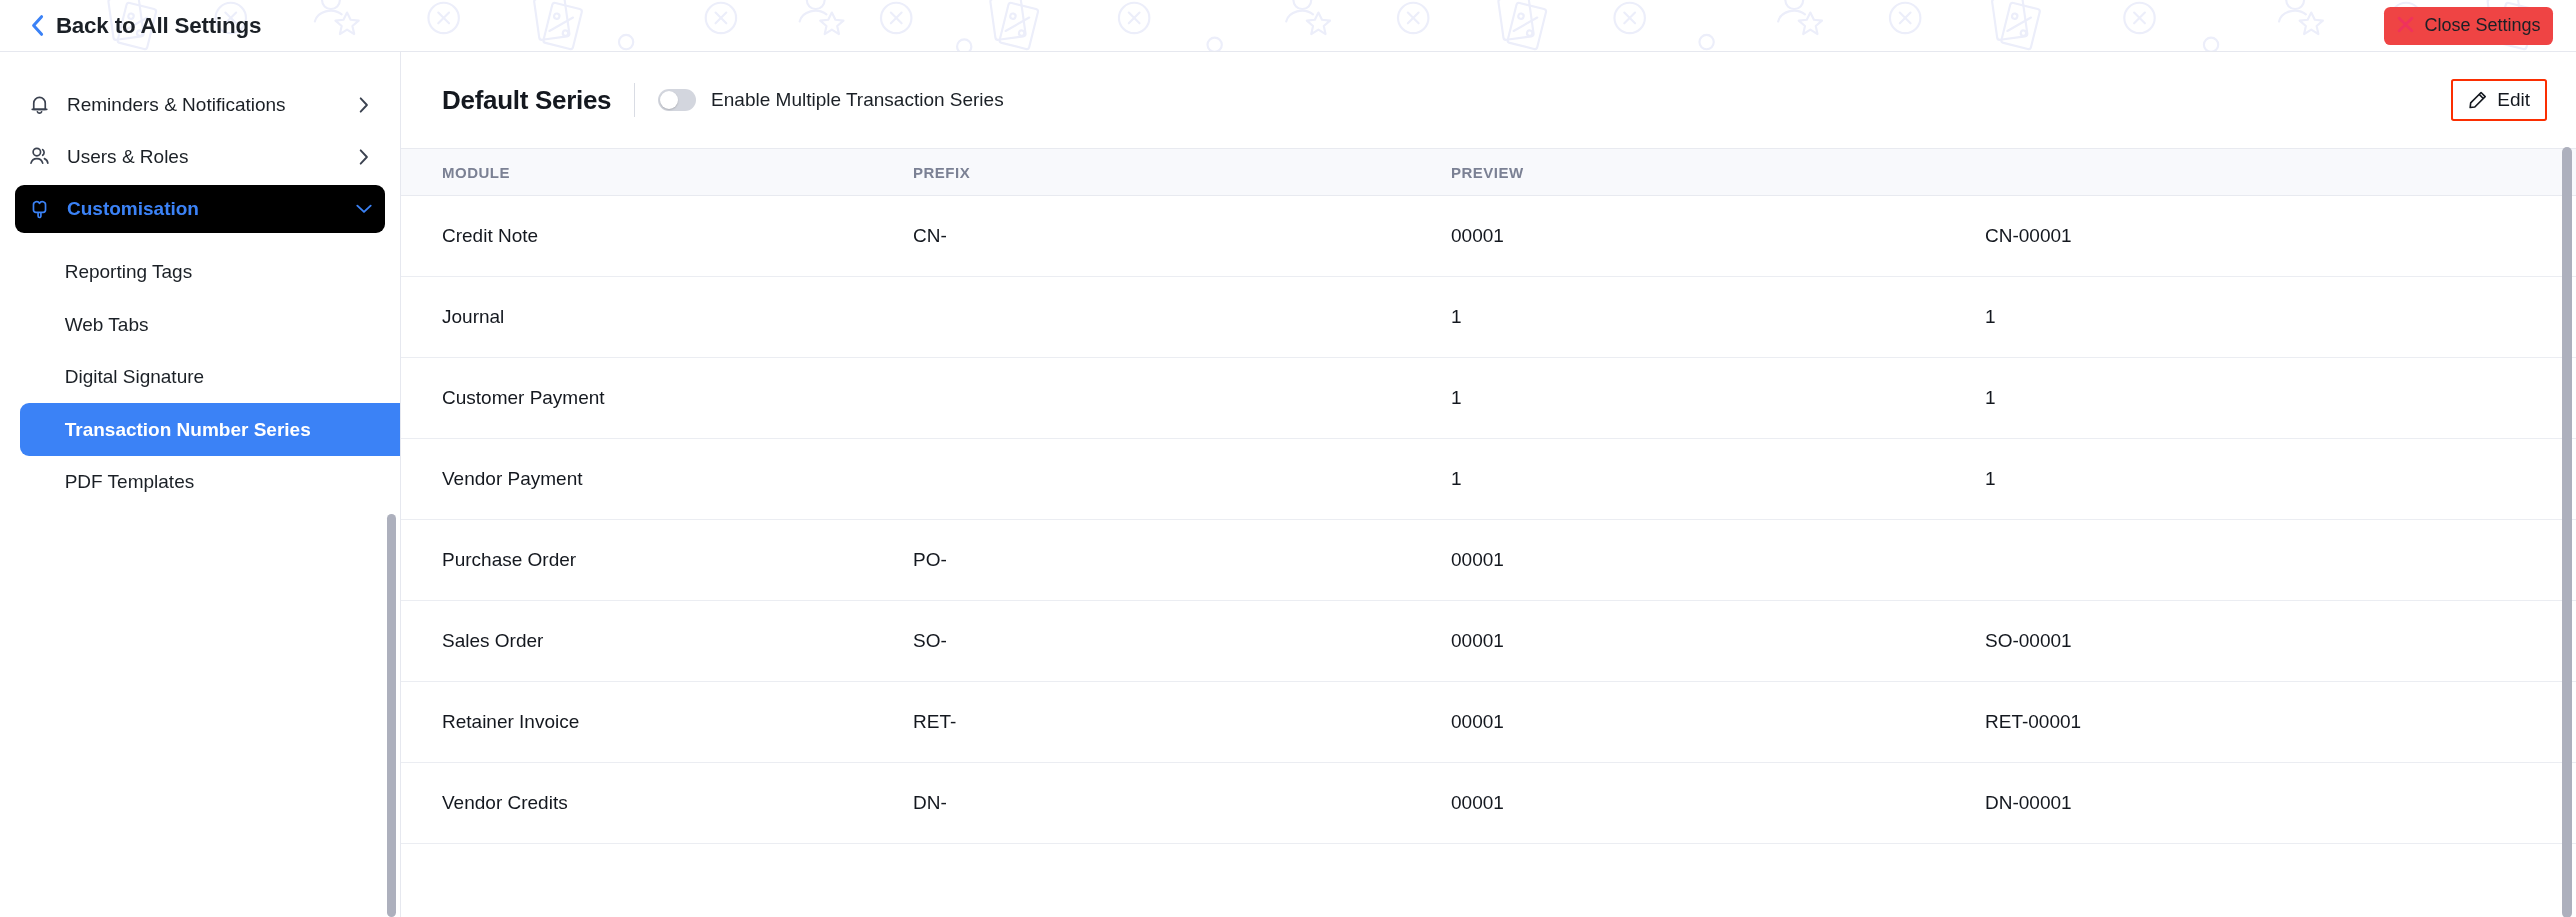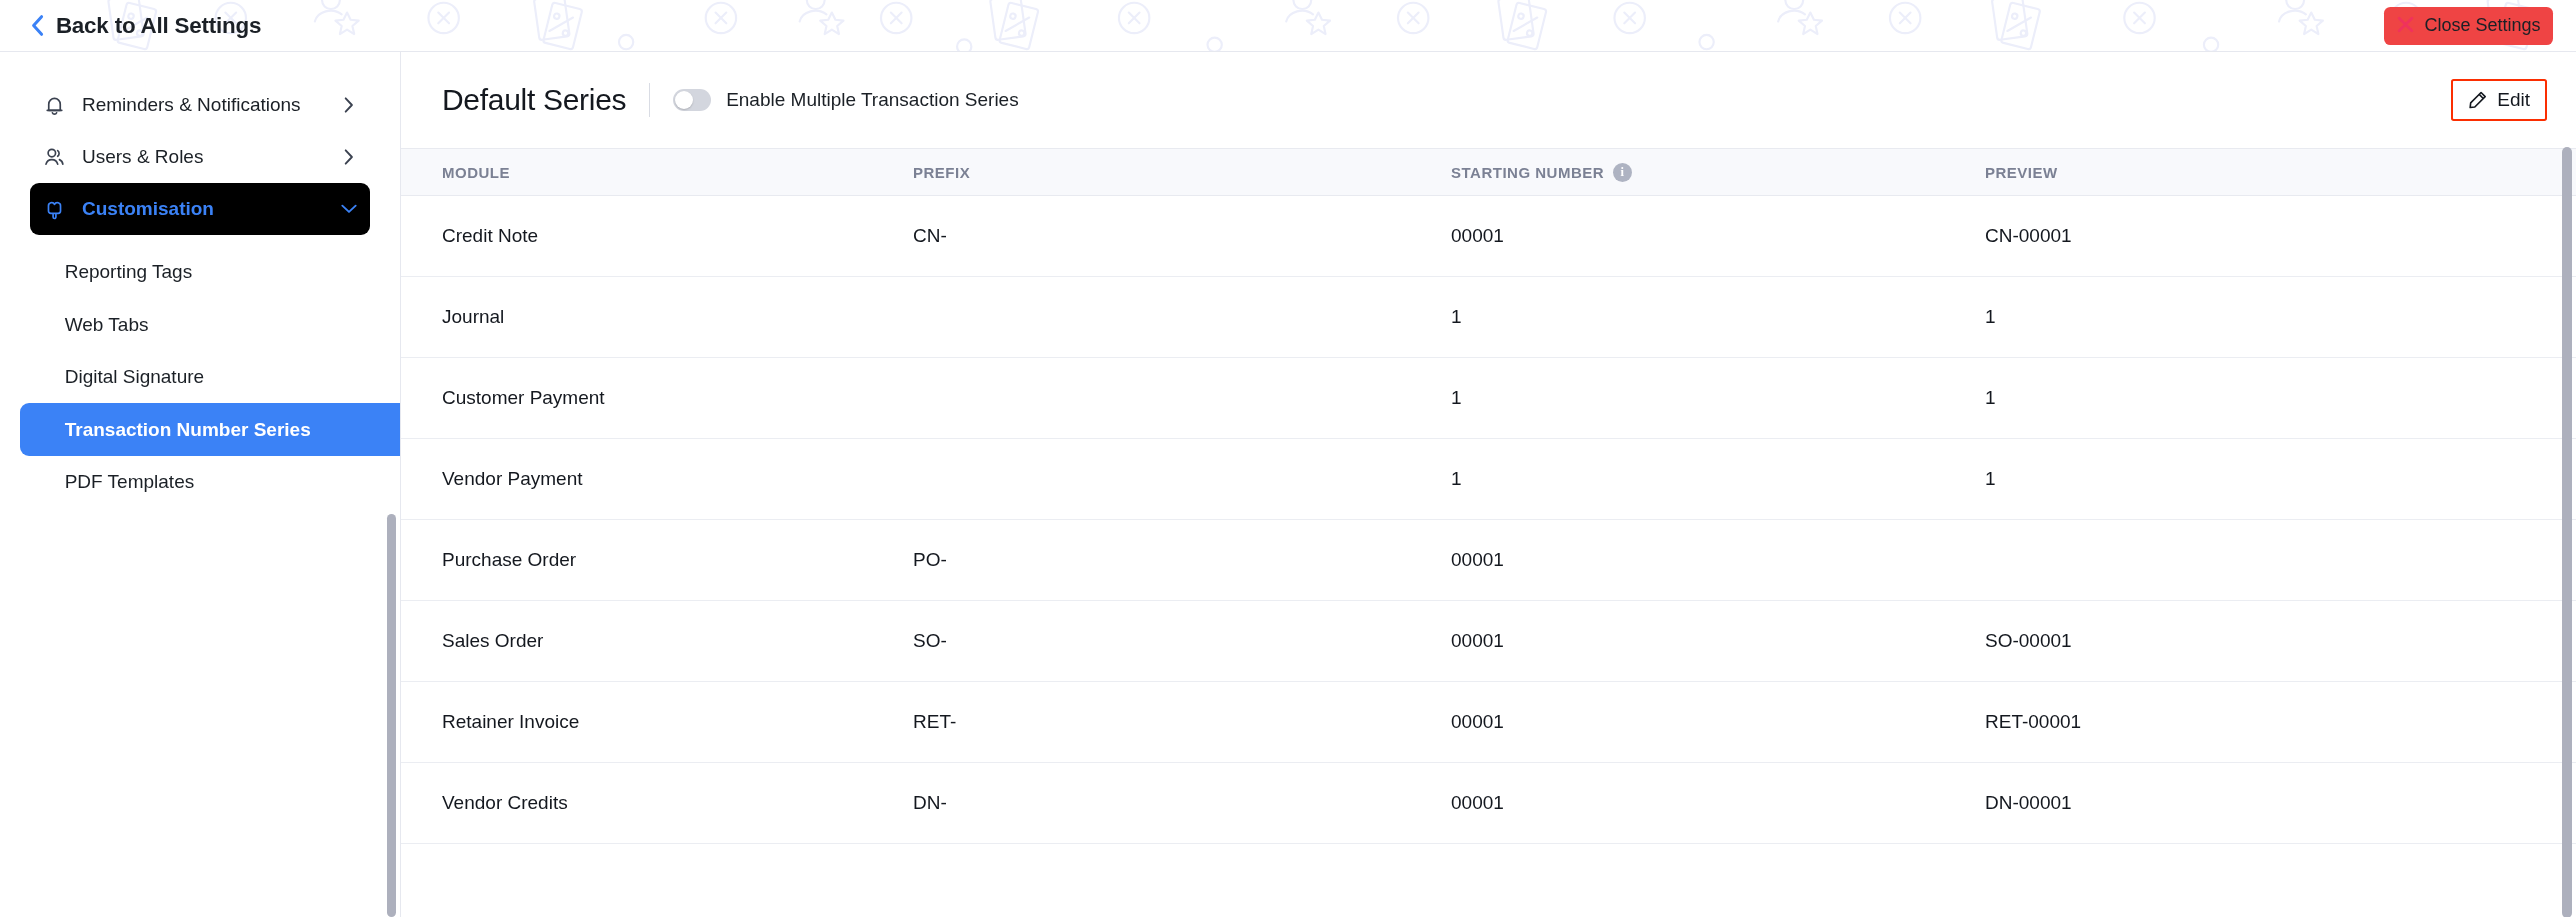--- a/index.html
+++ b/index.html
@@ -76,22 +76,22 @@
   .search-input {
     border: 0; outline: 0; background: transparent;
     font-family: "Liberation Sans", sans-serif;
     font-size: 19px; color: #3b4250;
     width: 100%;
   }
   .search-input::placeholder { color: #8c93a3; }
 
   .nav { margin-top: 27px; }
   .nav-group {
-    display: flex; 
-    padding: 0 30px;
+    display: flex; align-items: center;
+    padding: 0 15px;
     min-height: 52px;
     margin: 0 0 0 0;
     cursor: pointer;
     position: relative;
   }
   .nav-group-inner {
     display: flex; align-items: center;
     width: 100%;
     border-radius: 9px;
     padding: 9.8px 12.5px 9.8px 12.5px;
@@ -140,21 +140,21 @@
     background: #ffffff;
     overflow: hidden;
   }
   .main-header {
     display: flex; align-items: center;
     height: 96px;
     padding: 0 0 0 41px;
     position: relative;
   }
   .page-title {
-    font-size: 30px; font-weight: 400; color: #14181f;
+    font-size: 26px; font-weight: 700; color: #14181f;
     letter-spacing: -0.3px;
   }
   .hdr-divider {
     width: 0.9px; height: 34px; background: #d9dce4;
     margin: 0 23px;
   }
   .toggle-wrap { display: flex; align-items: center; gap: 15px; cursor: pointer; }
   .toggle {
     width: 38px; height: 22.4px;
     border-radius: 11.6px;
@@ -392,24 +392,20 @@
           </svg>
         </span>
         <span class="edit-label">Edit</span>
       </div>
     </div>
 
     <div class="table">
       <div class="thead">
         <div class="th c1">MODULE</div>
         <div class="th c2">PREFIX</div>
-        <div class="th c3">
-          <span>STARTING NUMBER</span>
-          <span class="info-dot">i</span>
-        </div>
         <div class="th c4">PREVIEW</div>
       </div>
 
       <div class="trow">
         <div class="td c1">Credit Note</div>
         <div class="td c2">CN-</div>
         <div class="td c3">00001</div>
         <div class="td c4">CN-00001</div>
       </div>
       <div class="trow">

